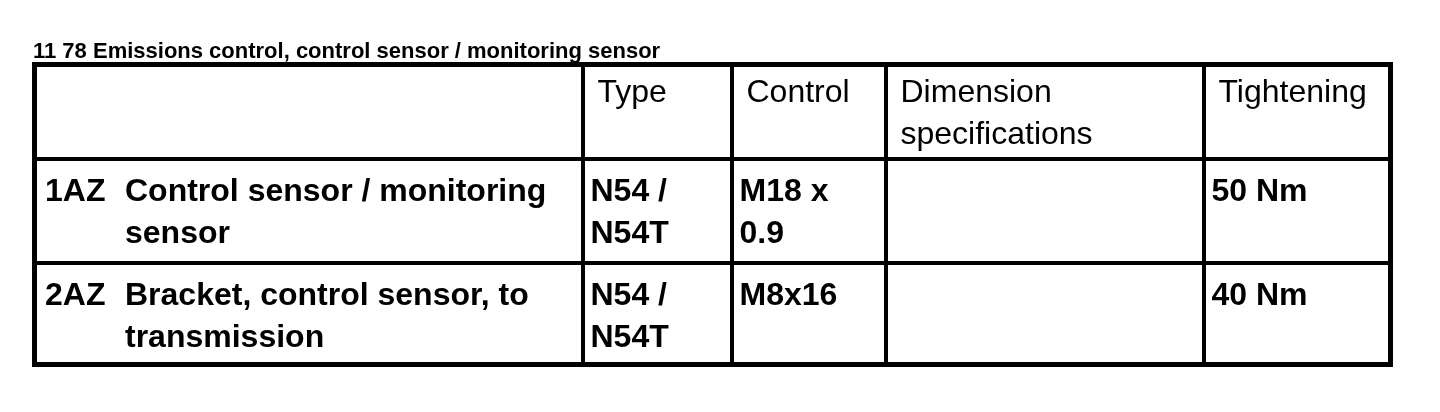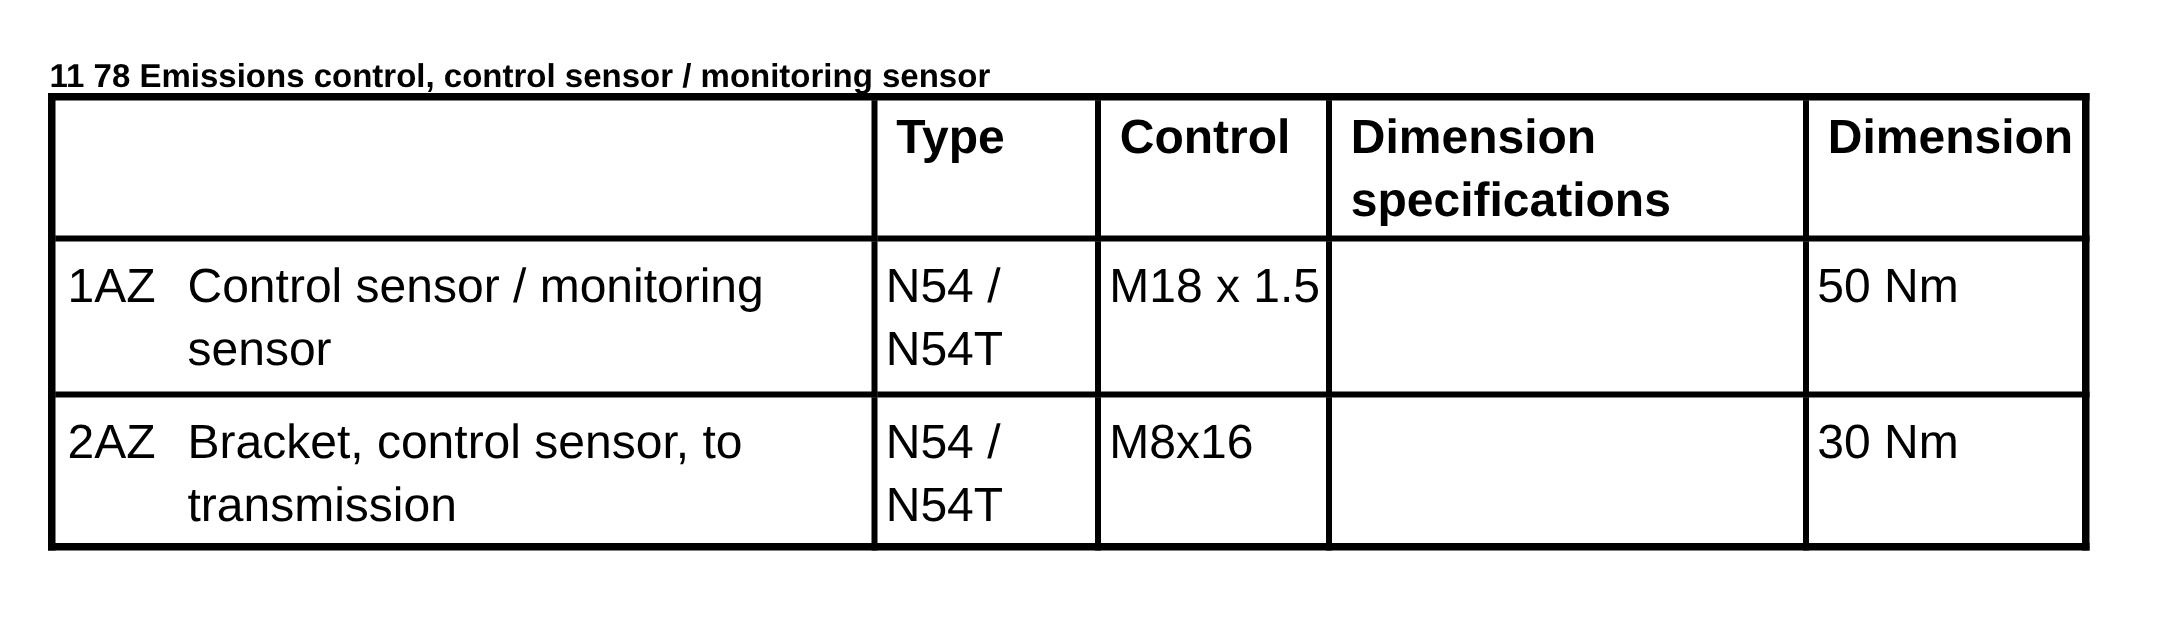--- a/index.html
+++ b/index.html
@@ -48,25 +48,25 @@
     font-size: 32px;
     line-height: 42px;
     text-align: left;
     overflow: hidden;
   }
   .spec-table thead tr { height: 94px; }
   .spec-table tbody tr.r1 { height: 104px; }
   .spec-table tbody tr.r2 { height: 102px; }
 
   .spec-table th {
-    font-weight: bold;
+    font-weight: normal;
     padding: 3px 2px 0 13px;
   }
   .spec-table td {
-    font-weight: normal;
+    font-weight: bold;
     padding: 8px 2px 0 6px;
   }
   
   td.item-cell { padding-left: 0; }
   .item-wrap { display: flex; align-items: flex-start; }
   .item-code {
     flex: 0 0 88px;
     padding-left: 8px;
     white-space: nowrap;
   }
@@ -86,44 +86,44 @@
       <col class="c-thread">
       <col class="c-tightening">
       <col class="c-dimension">
     </colgroup>
     <thead>
       <tr>
         <th></th>
         <th>Type</th>
         <th>Control</th>
         <th>Dimension specifications</th>
-        <th>Dimension</th>
+        <th>Tightening</th>
       </tr>
     </thead>
     <tbody>
       <tr class="r1">
         <td class="item-cell">
           <div class="item-wrap">
             <span class="item-code">1AZ</span>
             <span class="item-name">Control sensor / monitoring sensor</span>
           </div>
         </td>
         <td>N54 / N54T</td>
-        <td>M18 x 1.5</td>
+        <td>M18 x 0.9</td>
         <td></td>
         <td>50 Nm</td>
       </tr>
       <tr class="r2">
         <td class="item-cell">
           <div class="item-wrap">
             <span class="item-code">2AZ</span>
             <span class="item-name">Bracket, control sensor, to transmission</span>
           </div>
         </td>
         <td>N54 / N54T</td>
         <td>M8x16</td>
         <td></td>
-        <td>30 Nm</td>
+        <td>40 Nm</td>
       </tr>
     </tbody>
   </table>
 
 </div>
 
 </body></html>

